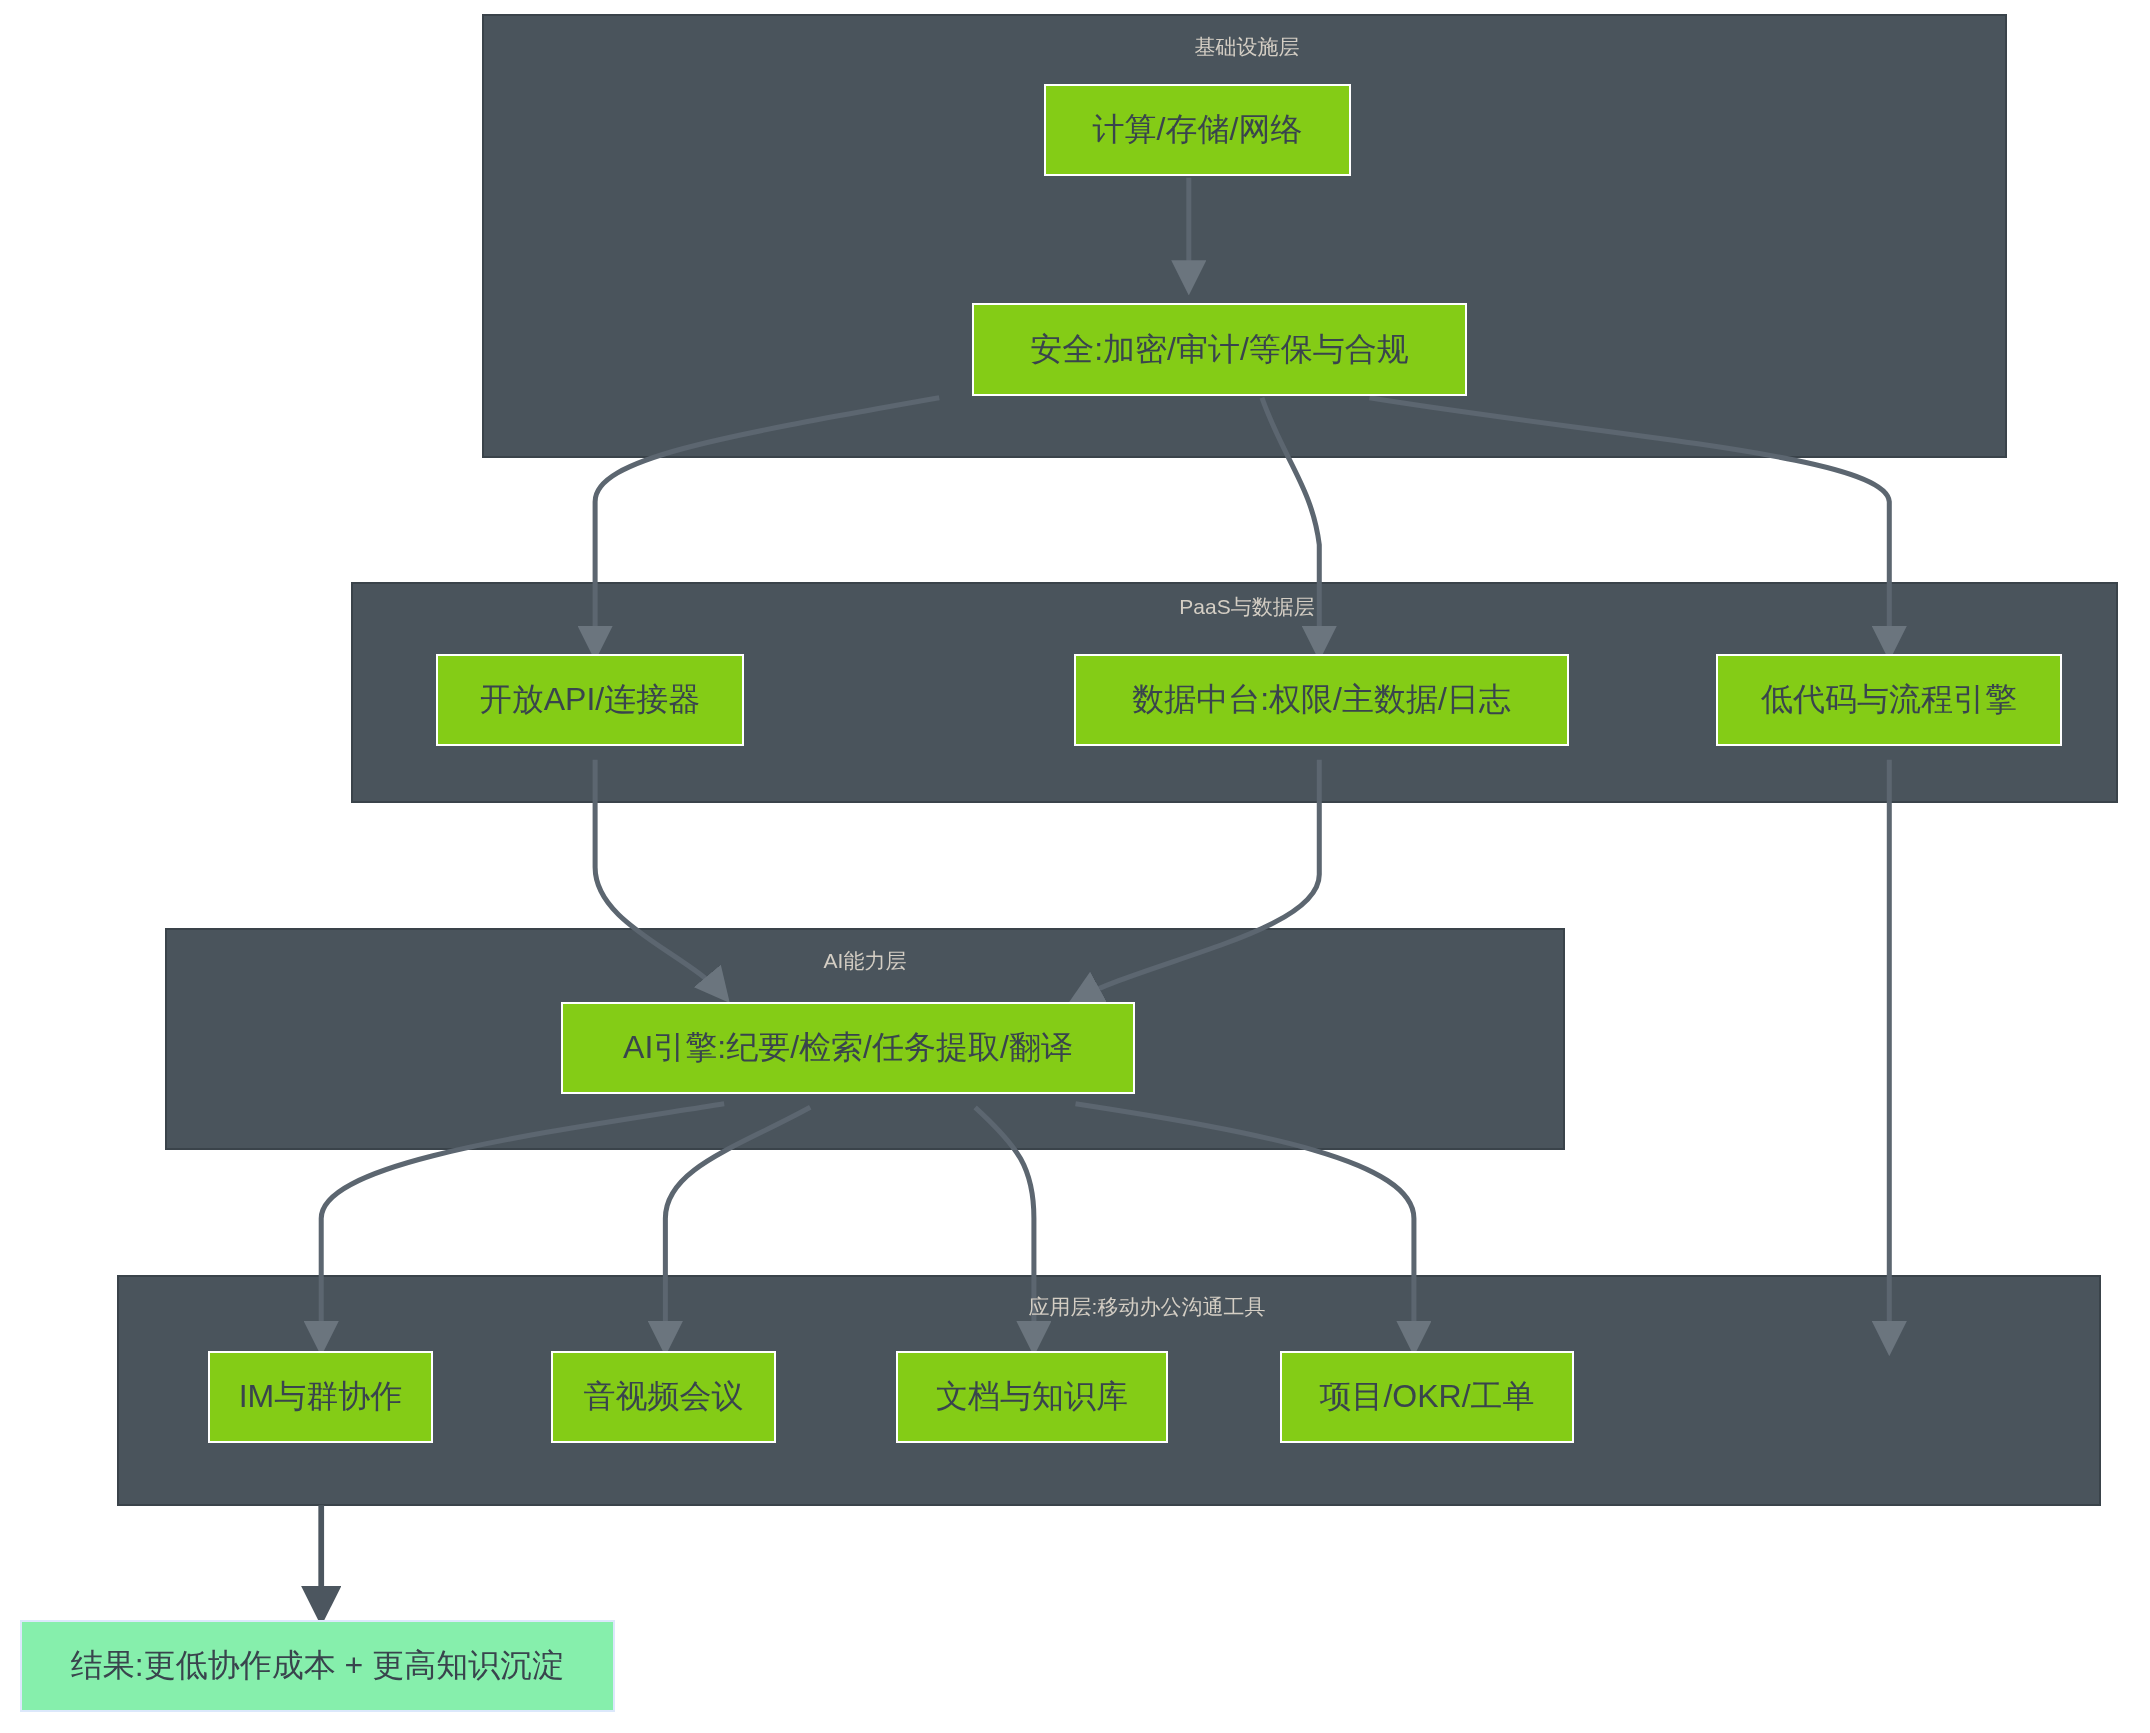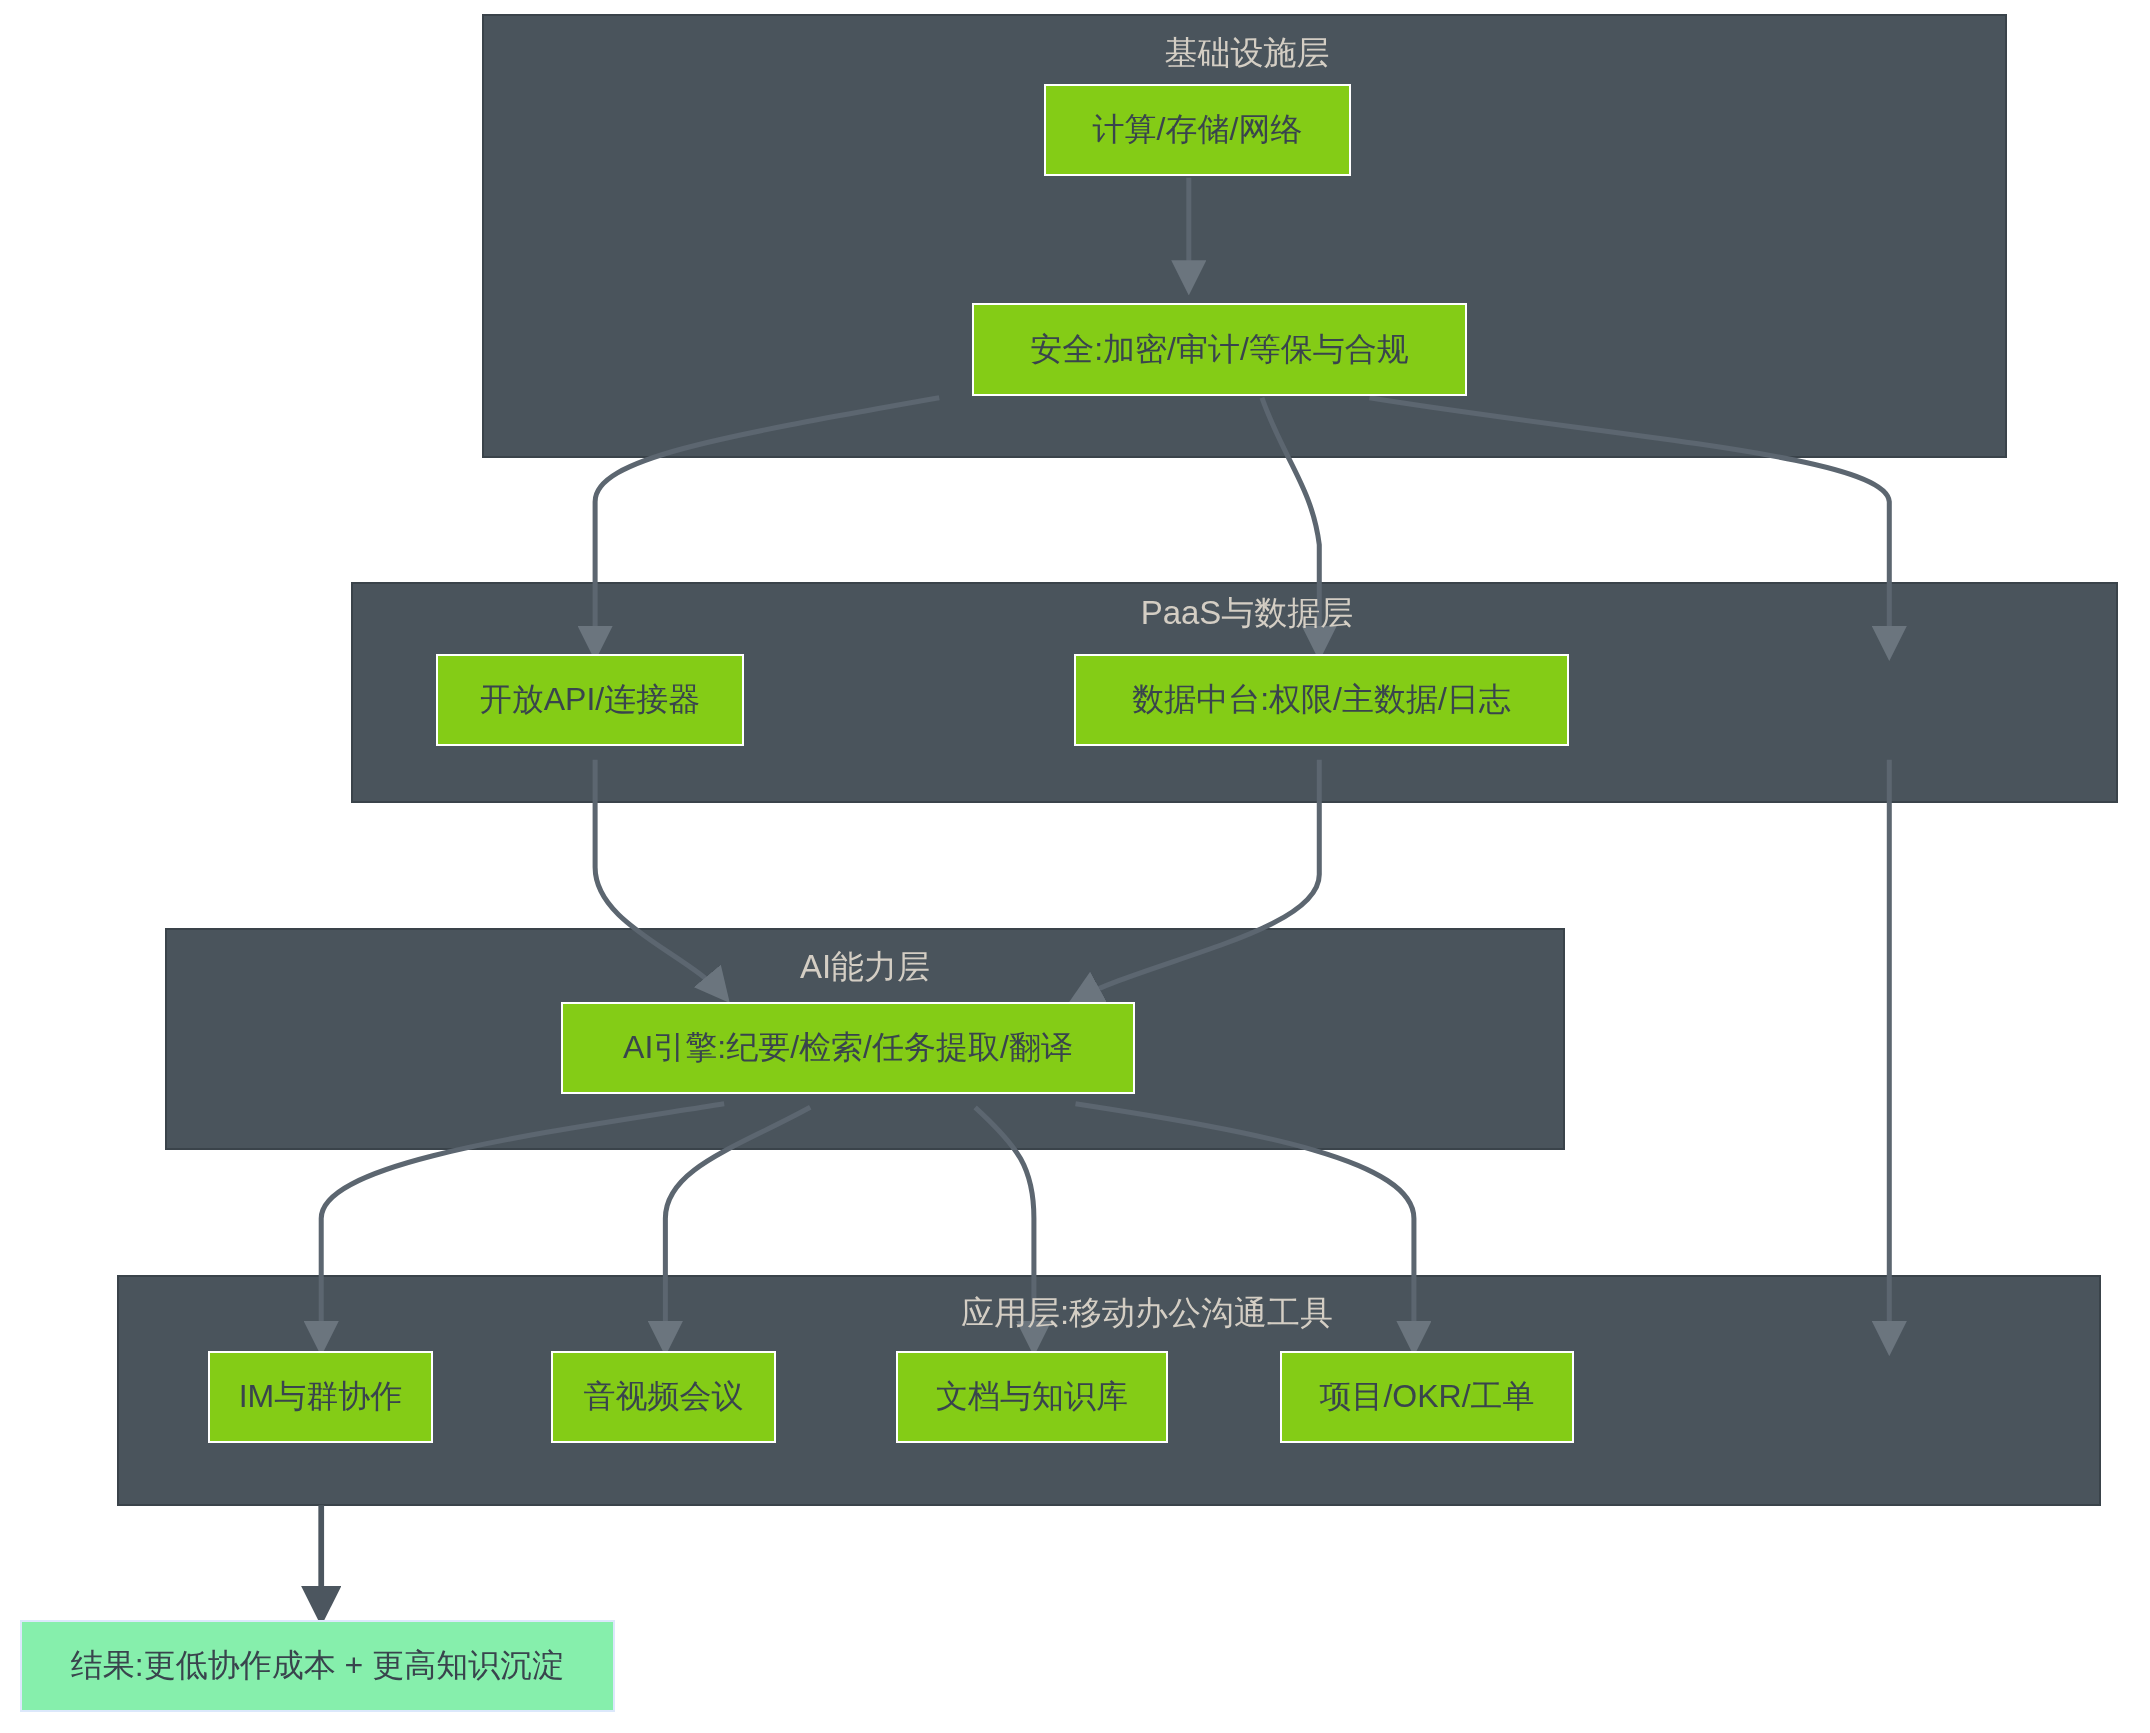--- a/index.html
+++ b/index.html
@@ -2,21 +2,21 @@
 <html style="font-size:11.5px"><head>
 <meta charset="utf-8">
 <style>
   html,body{margin:0;padding:0;background:#ffffff;}
   body{width:2151px;height:1733px;position:relative;overflow:hidden;
        font-family:"Liberation Sans","DejaVu Sans",sans-serif;}
   #stage{position:absolute;left:0;top:0;width:2151px;height:1733px;}
   svg.edges{position:absolute;left:0;top:0;width:2151px;height:1733px;}
 
   .cluster{position:absolute;background:#4a545c;border:2.2px solid #3a434a;box-sizing:border-box;}
-  .cluster-title{position:absolute;color:#d4cec4;font-size:33px;line-height:1;
+  .cluster-title{position:absolute;color:#d4cec4;font-size:21px;line-height:1;
                  white-space:nowrap;transform:translateX(-50%);}
 
   .node{position:absolute;background:#84cc16;border:2.2px solid #ffffff;box-sizing:border-box;
         display:flex;align-items:center;justify-content:center;color:#39444d;
         font-size:32px;white-space:nowrap;letter-spacing:0px;}
   .node.result{background:#86efac;border-color:#dce8fb;}
 </style>
 </head>
 <body>
 
@@ -72,20 +72,21 @@
   <div class="cluster-title" style="left:1147px;top:1296px;">应用层:移动办公沟通工具</div>
 
   <div class="node" style="left:1044px;top:84px;width:307px;height:92px;">计算/存储/网络</div>
 
   <div class="node" style="left:948px;top:303px;width:495px;height:93px;margin-left:24px;">安全:加密/审计/等保与合规</div>
 
   <div class="node" style="left:436px;top:654px;width:308px;height:92px;">开放API/连接器</div>
 
   <div class="node" style="left:1074px;top:654px;width:495px;height:92px;">数据中台:权限/主数据/日志</div>
 
+  <div class="node" style="left:1716px;top:654px;width:346px;height:92px;">低代码与流程引擎</div>
 
   <div class="node" style="left:561px;top:1002px;width:574px;height:92px;">AI引擎:纪要/检索/任务提取/翻译</div>
 
   <div class="node" style="left:208px;top:1351px;width:225px;height:92px;">IM与群协作</div>
 
   <div class="node" style="left:551px;top:1351px;width:225px;height:92px;">音视频会议</div>
 
   <div class="node" style="left:896px;top:1351px;width:272px;height:92px;">文档与知识库</div>
 
   <div class="node" style="left:1280px;top:1351px;width:294px;height:92px;">项目/OKR/工单</div>

